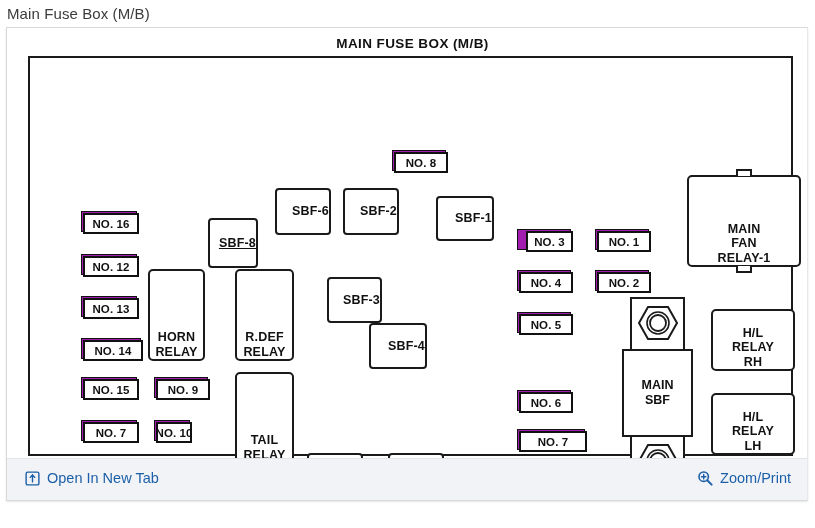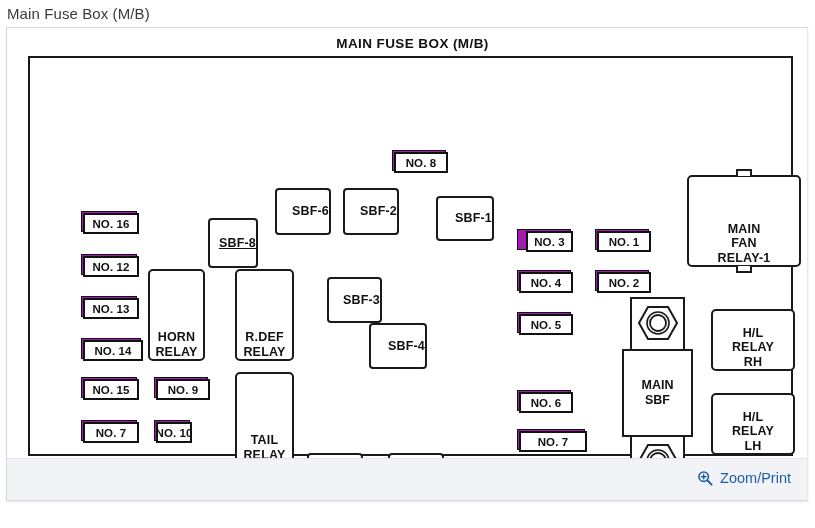--- a/index.html
+++ b/index.html
@@ -256,20 +256,29 @@
         <div class="it" id="main-sbf-body" style="left: 592px; top: 291px; width: 71px; height: 88px;">
           <span>MAIN</span>
           <span>SBF</span>
         </div>
       </div>
 
   </div>
 
   <div id="viewer-toolbar">
 
+    <div class="tb-link" id="open-new-tab">
+      <span class="tb-icon">
+        <svg width="15" height="15" viewBox="0 0 16 16">
+          <rect x="1.2" y="1.2" width="13.6" height="13.6" rx="1.6" fill="none" stroke="#1c5fa8" stroke-width="1.5"></rect>
+          <path d="M8 11.6 V5.4 M8 4.1 L5.6 6.8 M8 4.1 L10.4 6.8" fill="none" stroke="#1c5fa8" stroke-width="1.5" stroke-linecap="round" stroke-linejoin="round"></path>
+        </svg>
+      </span>
+      <span>Open In New Tab</span>
+    </div>
 
     <div class="tb-link" id="zoom-print">
       <span class="tb-icon">
         <svg width="16" height="16" viewBox="0 0 16 16">
           <circle cx="6.7" cy="6.7" r="4.7" fill="none" stroke="#1c5fa8" stroke-width="1.6"></circle>
           <path d="M10.2 10.2 L14.6 14.6" stroke="#1c5fa8" stroke-width="2" stroke-linecap="round"></path>
           <path d="M6.7 4.5 V8.9 M4.5 6.7 H8.9" stroke="#1c5fa8" stroke-width="1.4" stroke-linecap="round"></path>
         </svg>
       </span>
       <span>Zoom/Print</span>

